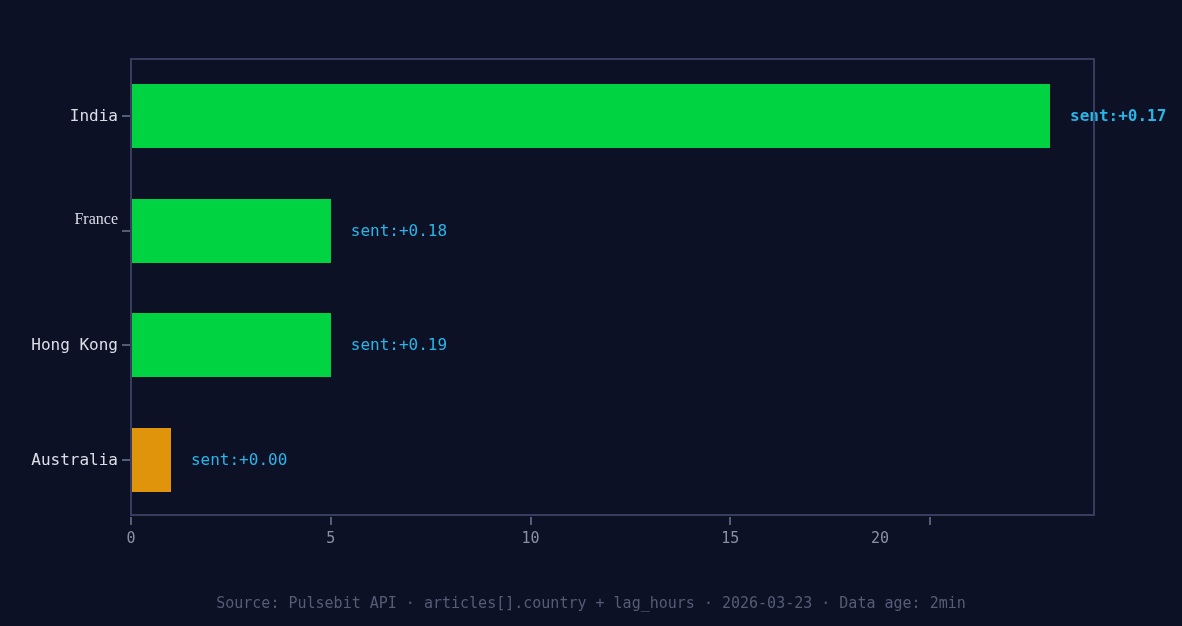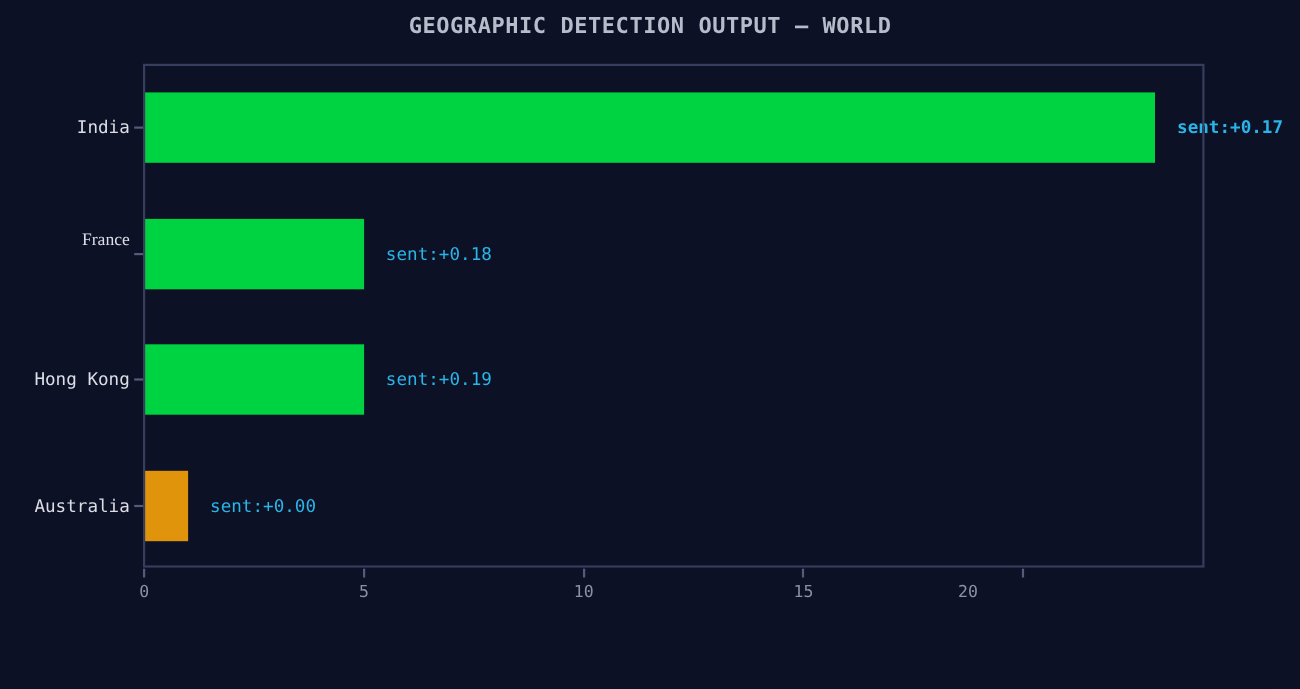--- a/index.html
+++ b/index.html
@@ -96,21 +96,20 @@
     text-align: center;
     font-size: 15px;
     color: #555c76;
     line-height: 18px;
   }
 </style>
 </head>
 <body>
 
 <div class="figure">
-  <div class="chart-title">GEOGRAPHIC DETECTION OUTPUT — WORLD</div>
   <div id="plot-layer">
       <div class="bar" style="left: 131px; top: 84.25px; width: 919.048px; background: rgb(0, 211, 65);"></div>
       <div class="ylabel" style="top: 106.25px;">India</div>
       <div class="ytick" style="left: 122px; top: 115.25px;"></div>
       <div class="value-label" style="left: 1070.05px; top: 106.25px; font-weight: bold;">sent:+0.17</div>
       <div class="bar" style="left: 131px; top: 198.75px; width: 199.793px; background: rgb(0, 211, 65);"></div>
       <div class="ylabel" style="top: 209px; font-family: Liberation Serif, serif;">France</div>
       <div class="ytick" style="left: 122px; top: 229.75px;"></div>
       <div class="value-label" style="left: 350.793px; top: 220.75px;">sent:+0.18</div>
       <div class="bar" style="left: 131px; top: 313.25px; width: 199.793px; background: rgb(0, 211, 65);"></div>
@@ -126,13 +125,14 @@
       <div class="xtick" style="left: 329.793px;"></div>
       <div class="xticklabel" style="left: 300.793px;">5</div>
       <div class="xtick" style="left: 529.586px;"></div>
       <div class="xticklabel" style="left: 500.586px;">10</div>
       <div class="xtick" style="left: 729.379px;"></div>
       <div class="xticklabel" style="left: 700.379px;">15</div>
       <div class="xtick" style="left: 929.172px;"></div>
       <div class="xticklabel" style="left: 850px;">20</div>
     </div>
   <div class="plot-border"></div>
+  <div class="footer">Source: Pulsebit API · articles[].country + lag_hours · 2026-03-23 · Data age: 2min</div>
 </div>
 
 </body></html>

